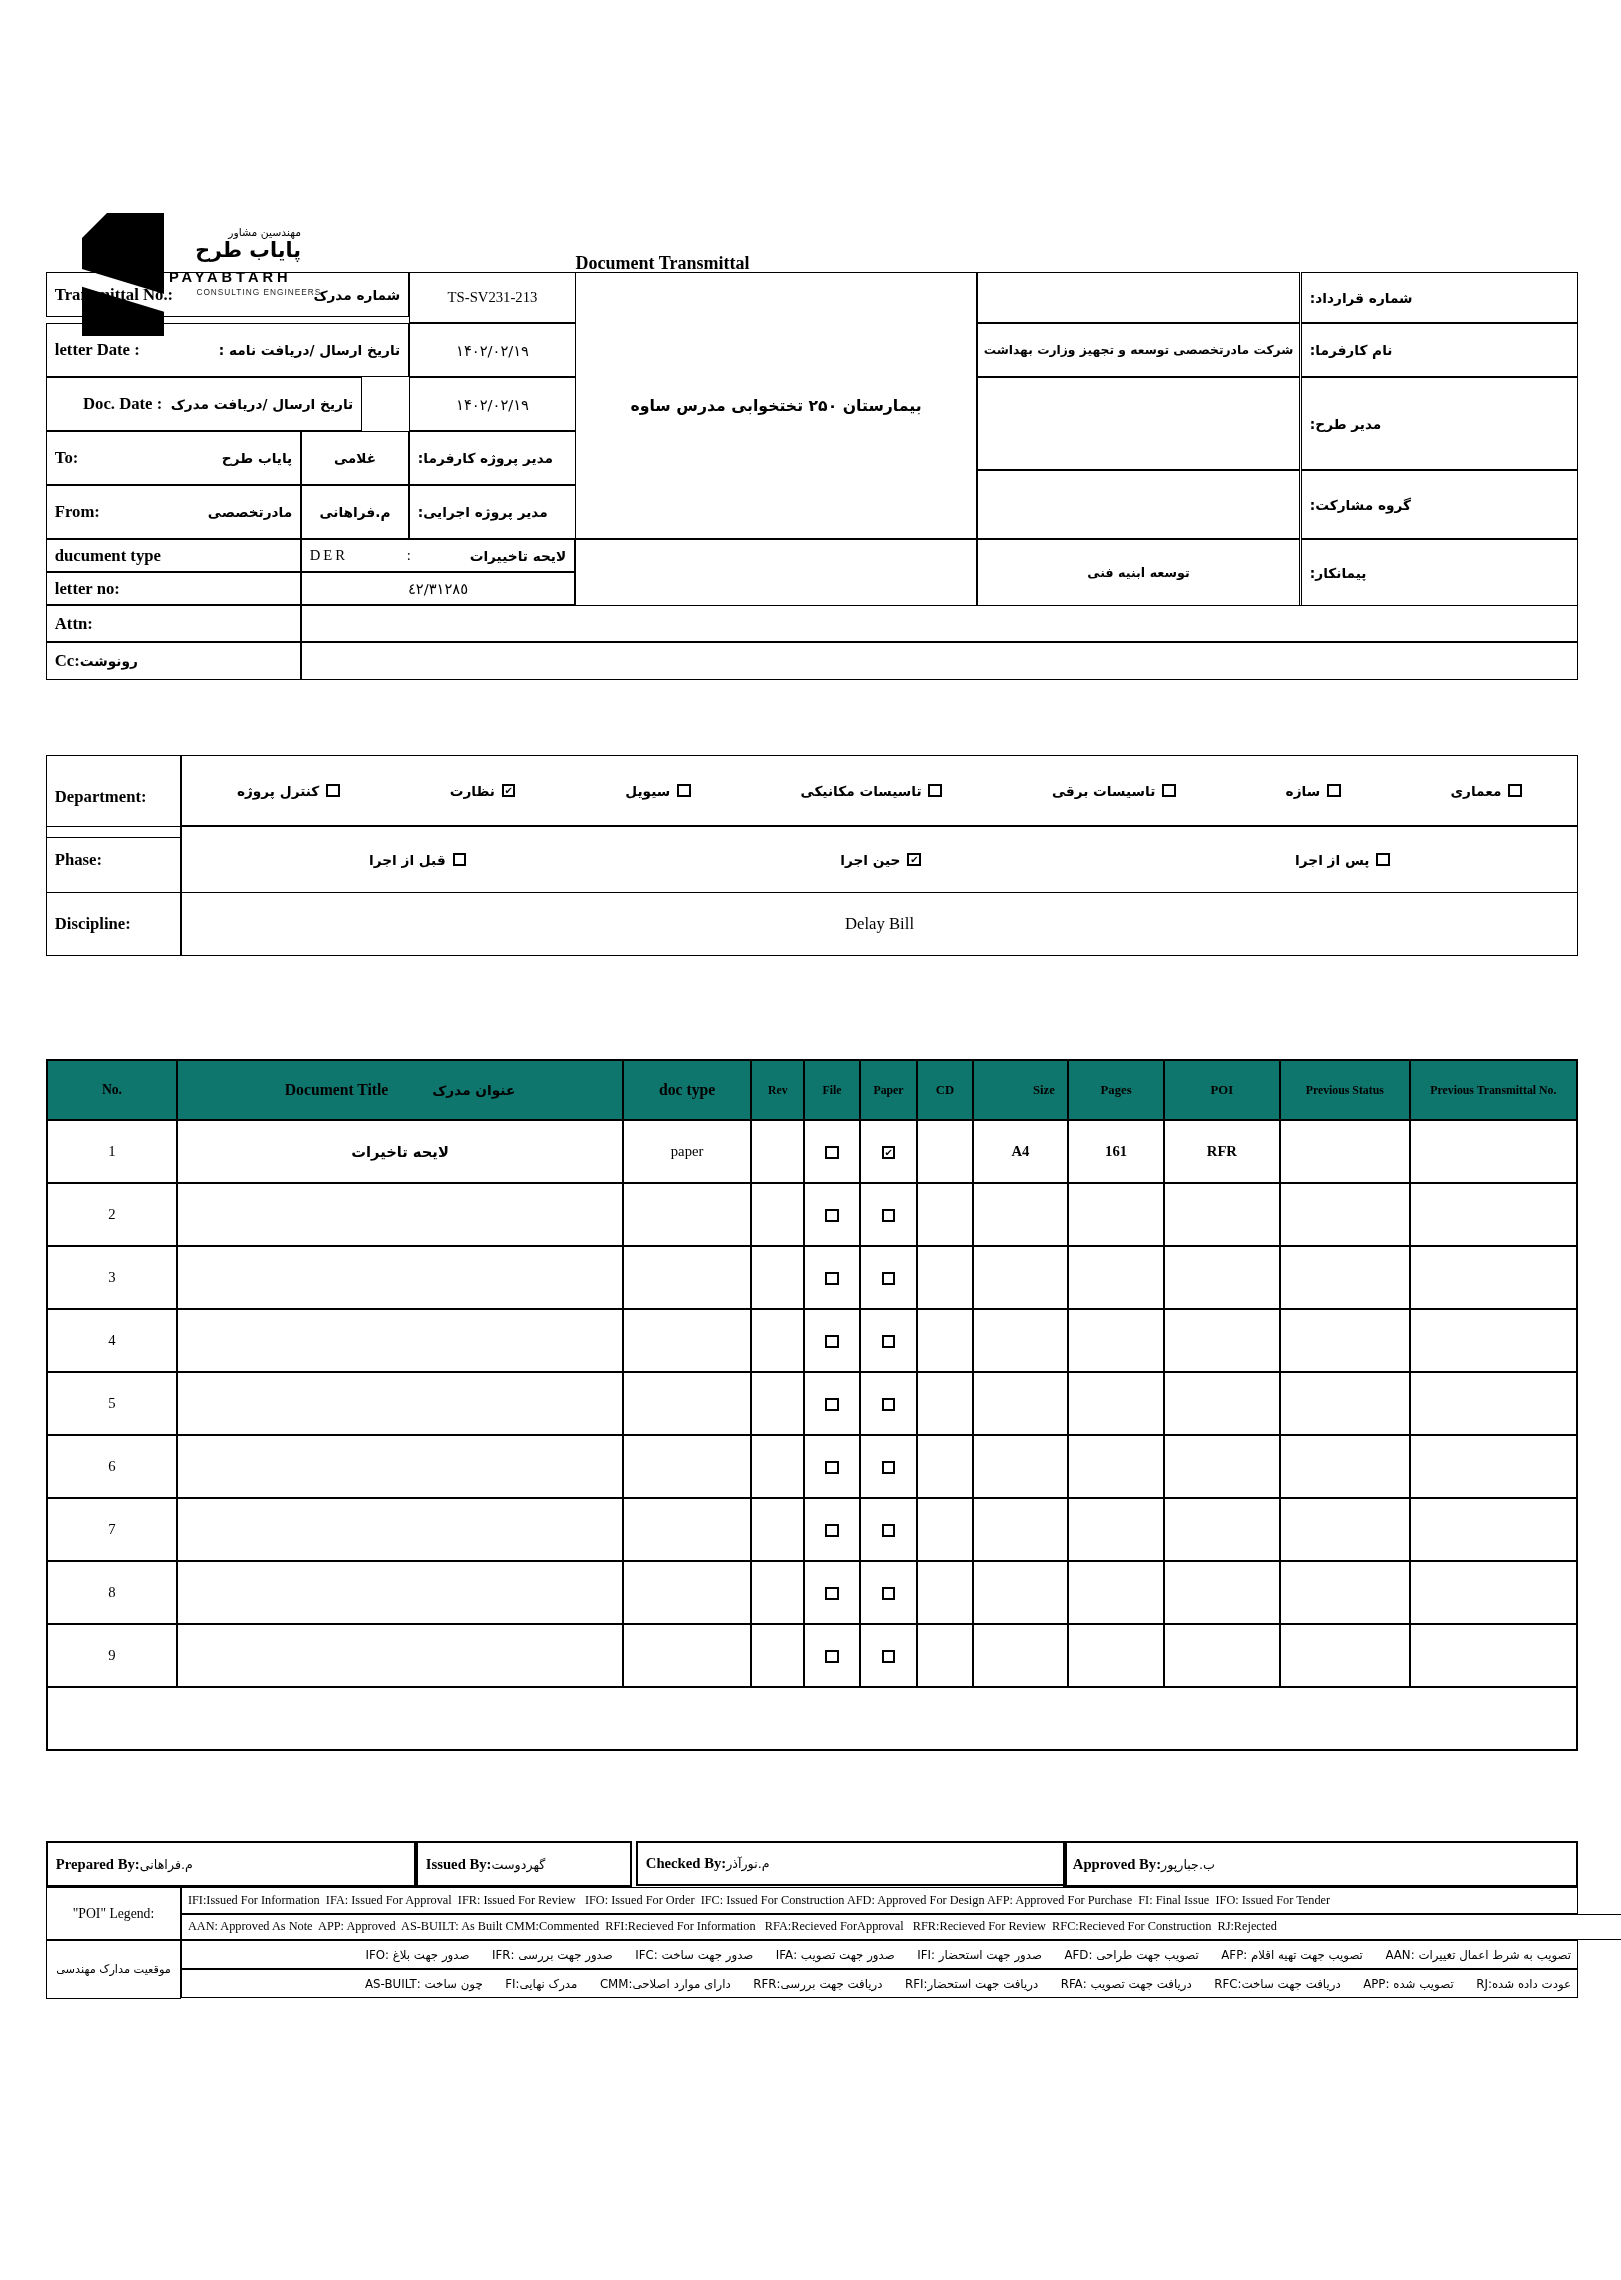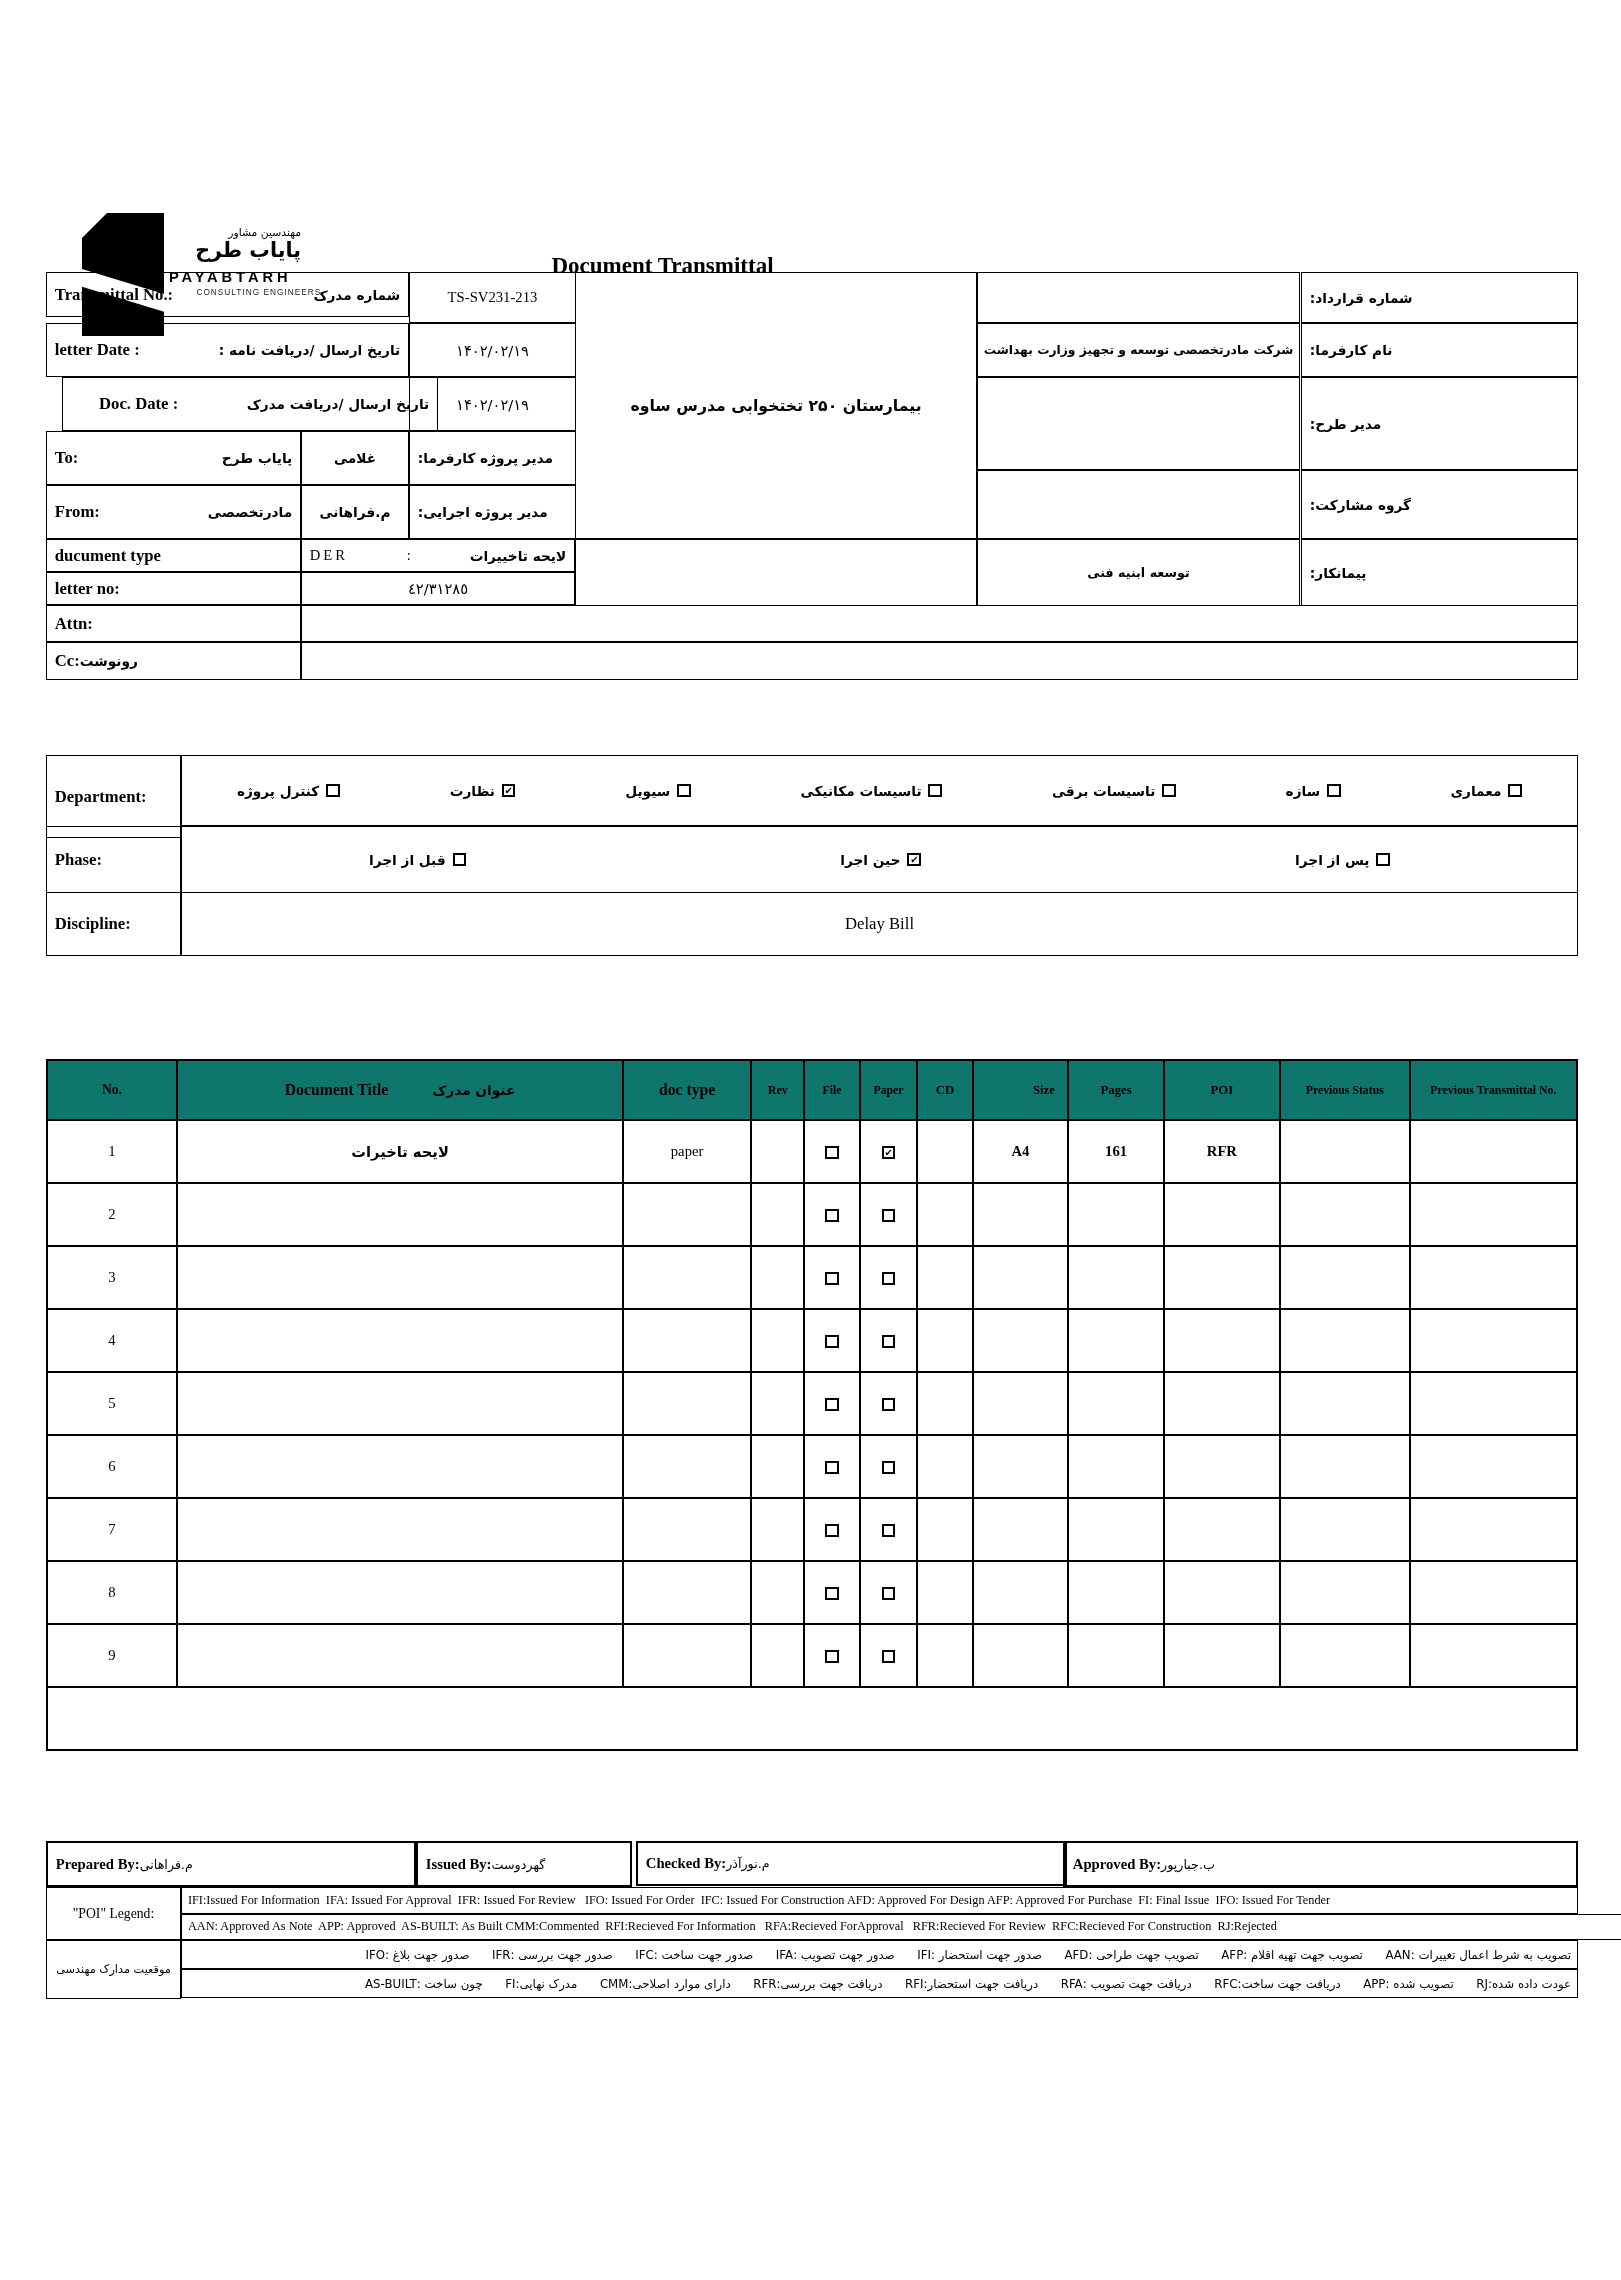--- a/index.html
+++ b/index.html
@@ -14,21 +14,21 @@
   .between{justify-content:space-between;}
   
   .logo-box{position:absolute;left:82px;top:213px;width:82px;height:123px;background:#000;overflow:hidden;}
   .logo-slash{position:absolute;left:-17.6px;top:71px;width:132px;height:16.7px;background:#fff;transform:rotate(17deg);}
   .logo-notch{position:absolute;left:0;top:0;width:0;height:0;border-top:25.5px solid #fff;border-right:25.5px solid transparent;}
   .logo-text{position:absolute;left:169px;top:227px;width:196px;line-height:1.1;}
   .logo-fa1{font-size:10.8px;text-align:right;width:132px;}
   .logo-fa2{font-size:20.6px;font-weight:bold;text-align:right;width:132px;}
   .logo-en1{font-size:14.7px;font-weight:bold;letter-spacing:3.9px;font-family:"Liberation Sans",sans-serif;margin-top:7.8px;}
   .logo-en2{font-size:8.3px;letter-spacing:1px;font-family:"Liberation Sans",sans-serif;margin-left:27.4px;margin-top:2.9px;color:#222;}
-  .doc-title{position:absolute;left:0;top:253px;width:1325px;text-align:center;font-size:23px;font-weight:bold;}
+  .doc-title{position:absolute;left:0;top:253px;width:1325px;text-align:center;font-size:18px;font-weight:bold;}
   
   .abs{position:absolute;}
   .lbl-en{font-weight:bold;font-size:16.7px;white-space:nowrap;}
   .lbl-fa{font-weight:bold;font-size:13.7px;}
   .val{font-size:14.7px;}
   .cbox{display:inline-block;width:13.7px;height:13.7px;border:2px solid #000;box-sizing:border-box;font-size:9.8px;line-height:9.8px;text-align:center;font-family:"DejaVu Sans",sans-serif;vertical-align:middle;background:#fff;}
   .chk-item{display:inline-flex;direction:ltr;align-items:center;gap:6.9px;}
   .chk-row{display:flex;flex-direction:row-reverse;justify-content:space-around;align-items:center;width:100%;}
   
   table.doc{border-collapse:collapse;table-layout:fixed;width:1532px;}
@@ -66,21 +66,21 @@
       <span class="lbl-fa fa">شماره مدرک</span>
     </div>
     <div class="cell center val" style="left:363px;top:0;width:167px;height:51px;">TS-SV231-213</div>
 
     <div class="cell pad between" style="left:0;top:51px;width:363px;height:54px;">
       <span class="lbl-en">letter Date  :</span>
       <span class="lbl-fa fa">تاریخ ارسال /دریافت نامه :</span>
     </div>
     <div class="cell center val fa" style="left:363px;top:51px;width:167px;height:54px;">۱۴۰۲/۰۲/۱۹</div>
 
-    <div class="cell pad between" style="left:16px;top:105px;width:376px;height:54px;padding-left:36px;">
+    <div class="cell pad between" style="left:0;top:105px;width:316px;height:54px;padding-left:36px;">
       <span class="lbl-en">Doc. Date :</span>
       <span class="lbl-fa fa">تاریخ ارسال /دریافت مدرک</span>
     </div>
     <div class="cell center val fa" style="left:363px;top:105px;width:167px;height:54px;">۱۴۰۲/۰۲/۱۹</div>
 
     <div class="cell pad between" style="left:0;top:159px;width:255px;height:54px;">
       <span class="lbl-en">To:</span>
       <span class="lbl-fa fa">پایاب طرح</span>
     </div>
     <div class="cell center lbl-fa fa" style="left:255px;top:159px;width:108px;height:54px;">غلامی</div>

